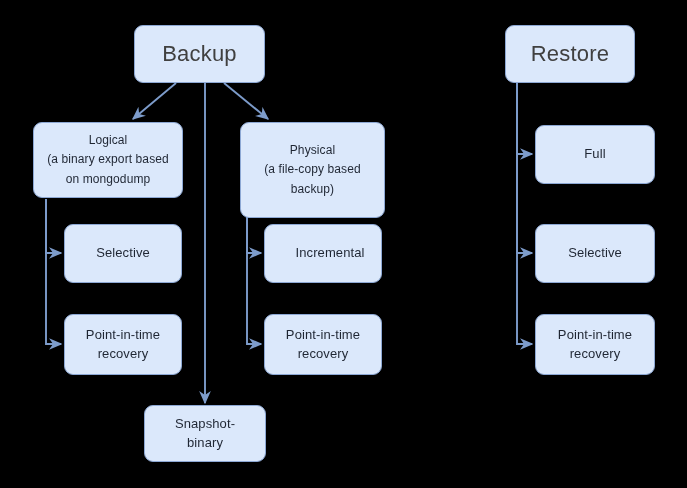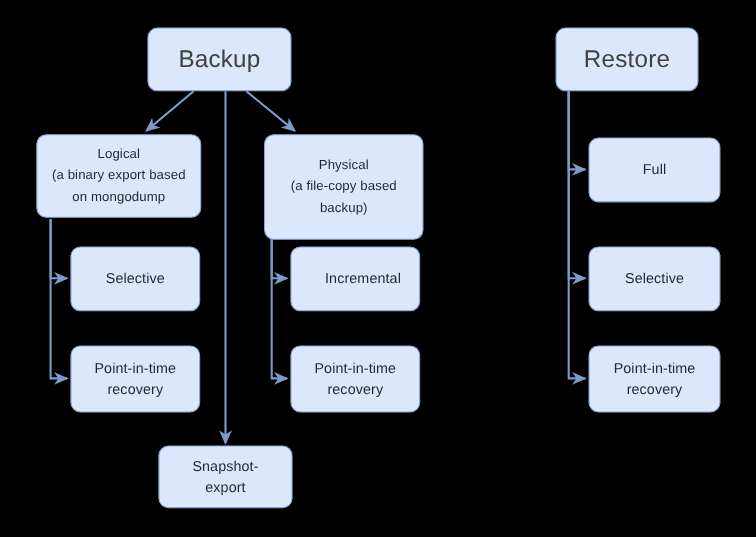--- a/index.html
+++ b/index.html
@@ -118,21 +118,21 @@
     <span class="label">Incremental</span>
   </div>
 
   <div class="node" style="left:264px; top:314px; width:118px; height:61px;">
     <span class="label">Point-in-time
 recovery</span>
   </div>
 
   <div class="node" style="left:144px; top:405px; width:122px; height:57px;">
     <span class="label">Snapshot-
-export</span>
+binary</span>
   </div>
 
   <div class="node" style="left:535px; top:125px; width:120px; height:59px;">
     <span class="label">Full</span>
   </div>
 
   <div class="node root" style="left:505px; top:25px; width:130px; height:58px;">
     <span class="label">Restore</span>
   </div>
 

